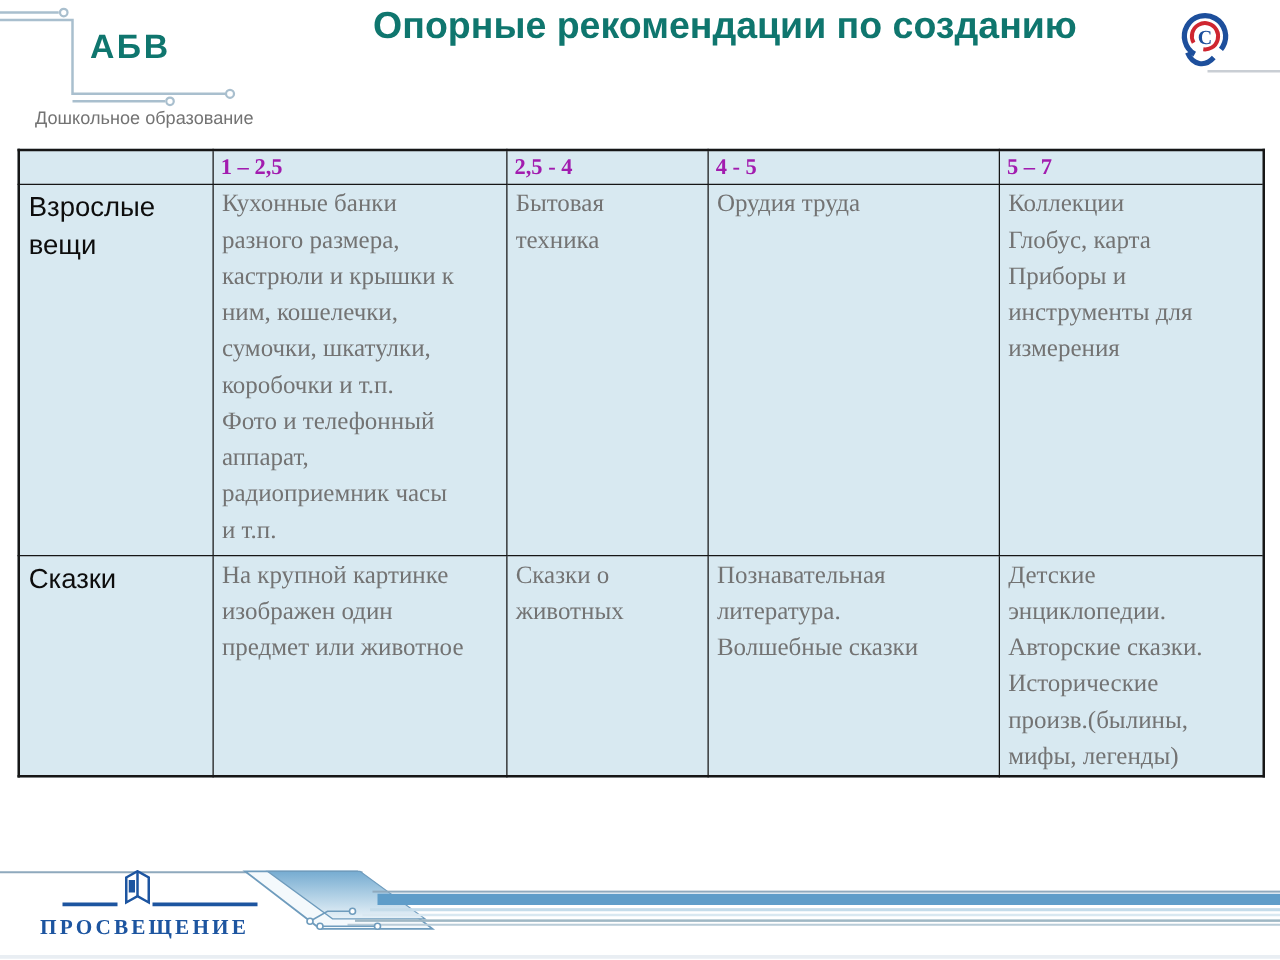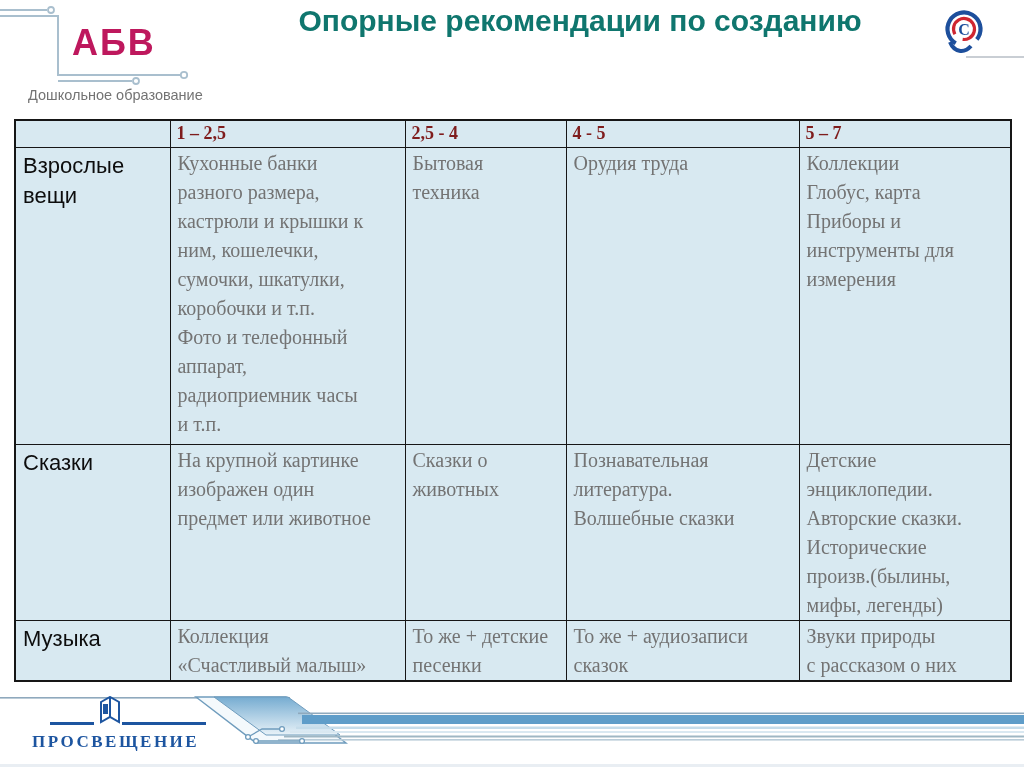--- a/index.html
+++ b/index.html
@@ -1,35 +1,35 @@
 <!DOCTYPE html>
 <html><head>
 <meta charset="utf-8">
 <style>
   html,body{margin:0;padding:0;}
   body{width:1024px;height:768px;background:#ffffff;position:relative;overflow:hidden;
        font-family:"Liberation Sans",sans-serif;}
   .abs{position:absolute;}
 
   
-  .abv-text{left:72px;top:22px;font-size:36px;font-weight:bold;color:#be185d;letter-spacing:2px;text-align:right;}
+  .abv-text{left:72px;top:22px;font-size:27px;font-weight:bold;color:#0f766e;letter-spacing:2px;text-align:right;}
   .abv-sub{left:28px;top:87px;font-size:14.5px;color:#737373;}
   .slide-title{left:182px;top:2px;width:796px;text-align:center;color:#0f766e;
        font-size:30px;line-height:38px;font-weight:bold;}
   .slide-title .reg{font-weight:normal;}
   .emblem{left:936px;top:4px;}
   .emblem-line{left:966px;top:56px;width:58px;height:2px;background:#c9ced4;}
 
   
   table.rec{position:absolute;left:14px;top:119px;width:996px;table-layout:fixed;
        border-collapse:collapse;background:#d8e9f1;}
   table.rec th, table.rec td{border:1.8px solid #161616;vertical-align:top;overflow:hidden;}
   table.rec{border:2.5px solid #161616;}
   th.agehdr{font-family:"Liberation Serif",serif;font-size:18px;line-height:23px;
-       font-weight:bold;text-align:left;padding:1px 6px;color:#7f1d1d;}
+       font-weight:bold;text-align:left;padding:1px 6px;color:#a21caf;}
   td.cell{font-family:Liberation Serif, serif;font-size:20px;line-height:29px;color:#737373;
        padding:1px 6px 0 7px;white-space:pre-line;}
   td.rowlabel{font-family:"Liberation Sans",sans-serif;font-size:22px;line-height:30px;
        font-weight:normal;color:#0d0d0d;padding:3px 6px 0 7px;white-space:pre-line;}
 
   
   .pub{left:30px;top:694px;width:220px;}
   .pub-line-l{position:absolute;left:20px;top:28px;width:44px;height:2.5px;background:#1d55a0;}
   .pub-line-r{position:absolute;left:92px;top:28px;width:84px;height:2.5px;background:#1d55a0;}
   .pub-name{position:absolute;left:2px;top:38px;font-family:"Liberation Serif",serif;
@@ -115,31 +115,20 @@
     <td class="cell">Познавательная
 литература.
 Волшебные сказки</td>
     <td class="cell">Детские
 энциклопедии.
 Авторские сказки.
 Исторические
 произв.(былины,
 мифы, легенды)</td>
   </tr>
-  <tr style="height:60px">
-    <td class="rowlabel">Музыка</td>
-    <td class="cell">Коллекция
-«Счастливый малыш»</td>
-    <td class="cell">То же + детские
-песенки</td>
-    <td class="cell">То же + аудиозаписи
-сказок</td>
-    <td class="cell">Звуки природы
-с рассказом о них</td>
-  </tr>
 </tbody>
   </table>
 
 <svg class="abs" style="left:0;top:690px;" width="1024" height="70">
   <defs>
     <linearGradient id="ribbonGrad" x1="0" y1="0" x2="0" y2="1">
       <stop offset="0" stop-color="#76acd1"></stop>
         <stop offset="1" stop-color="#e8f2f8"></stop>
     </linearGradient>
   </defs>

